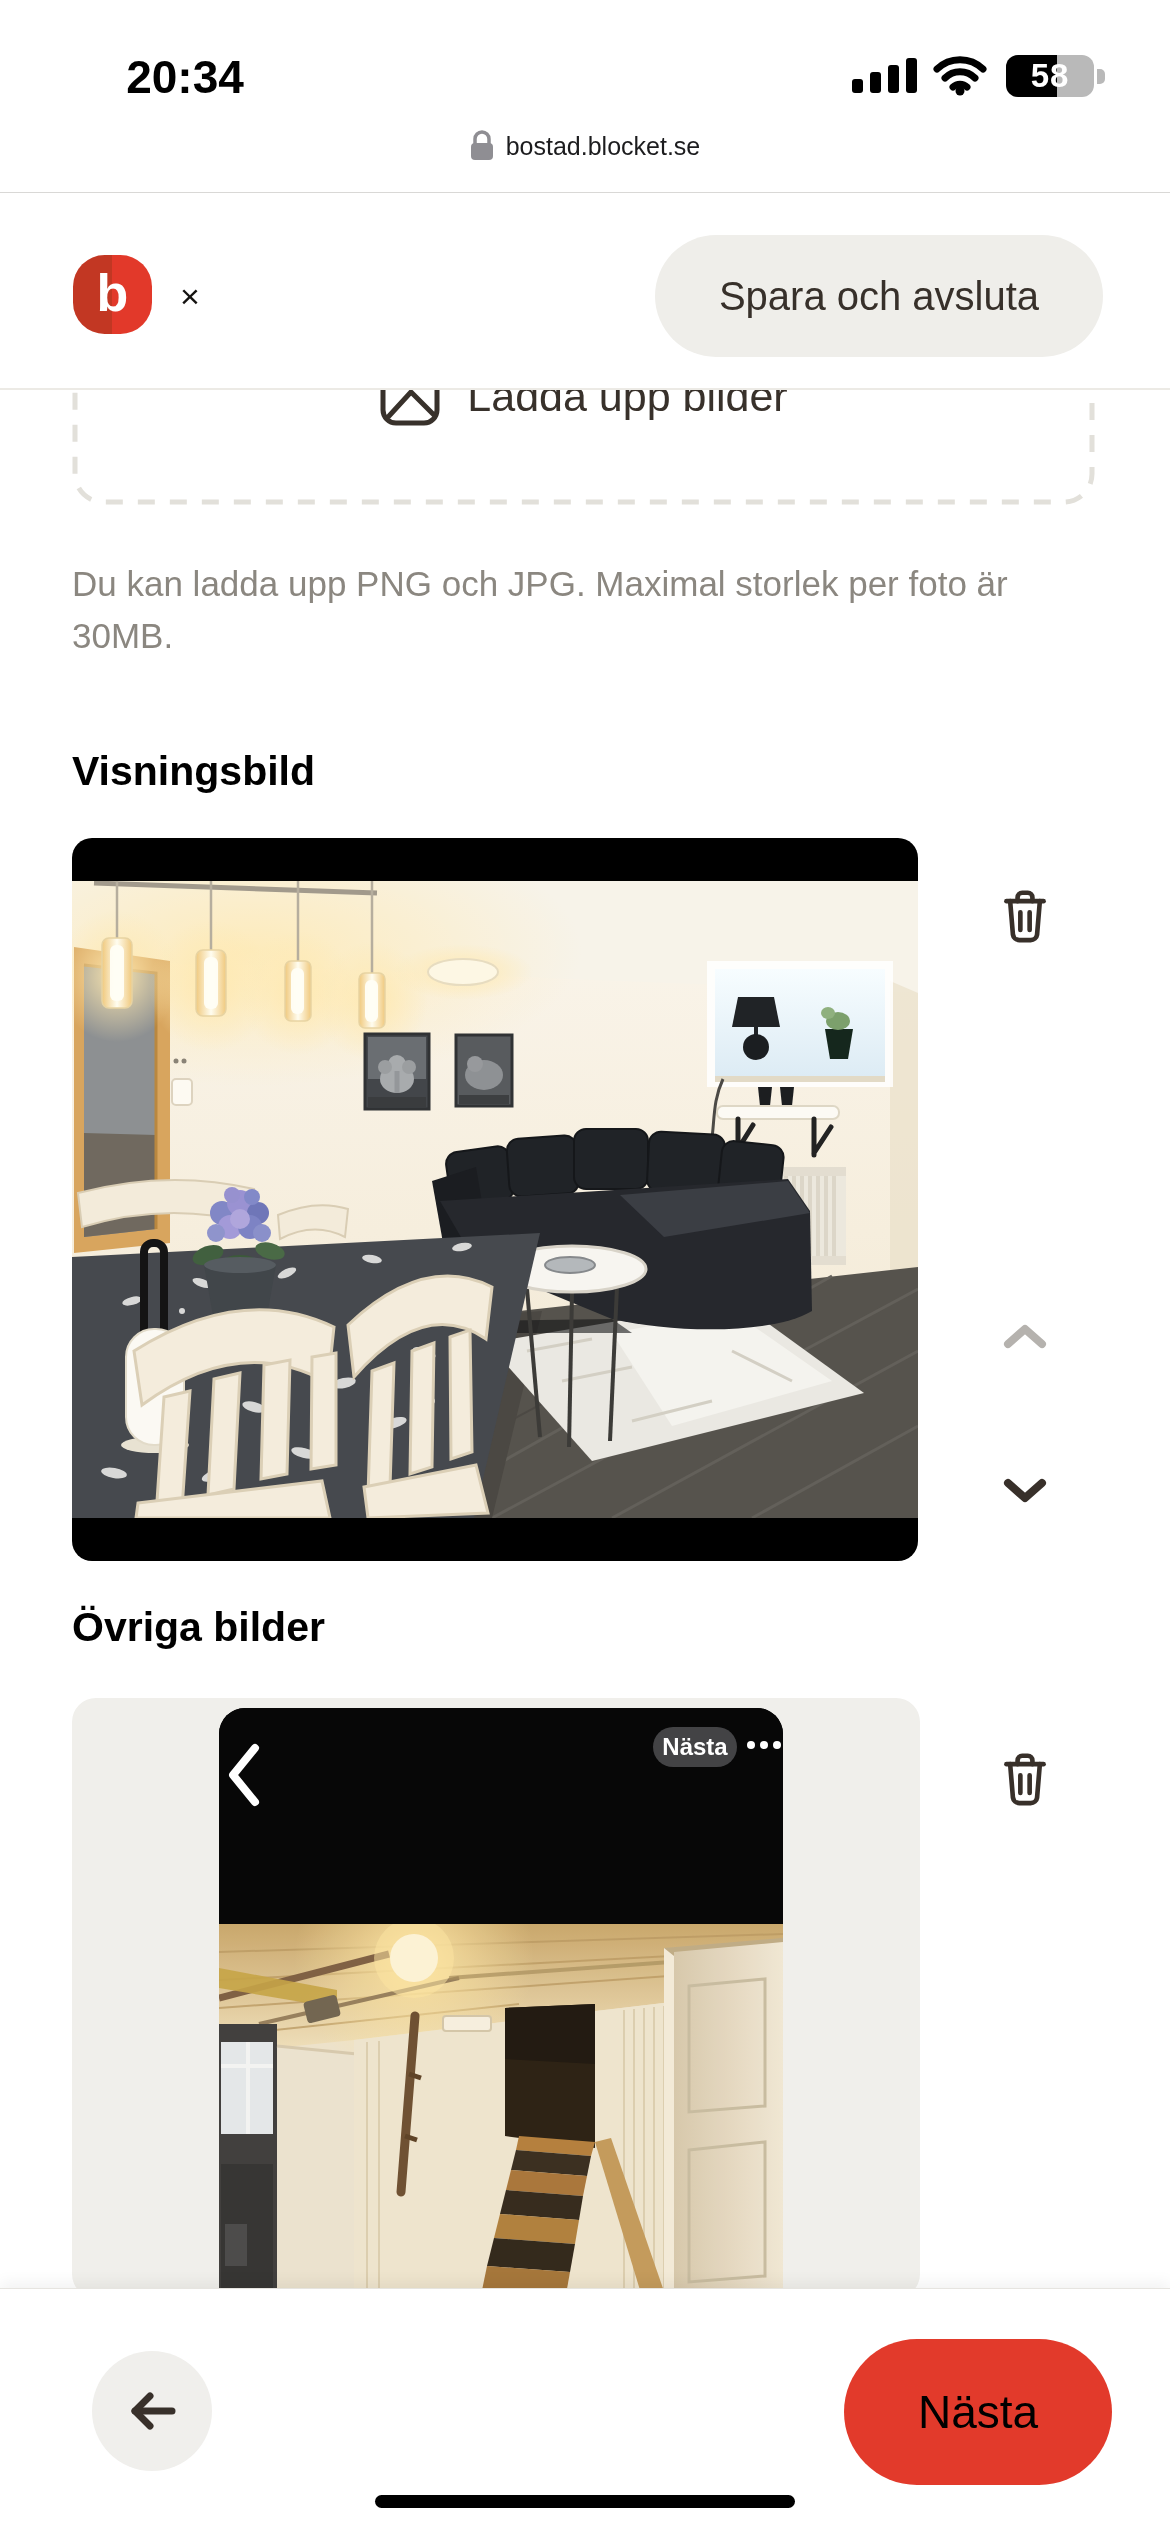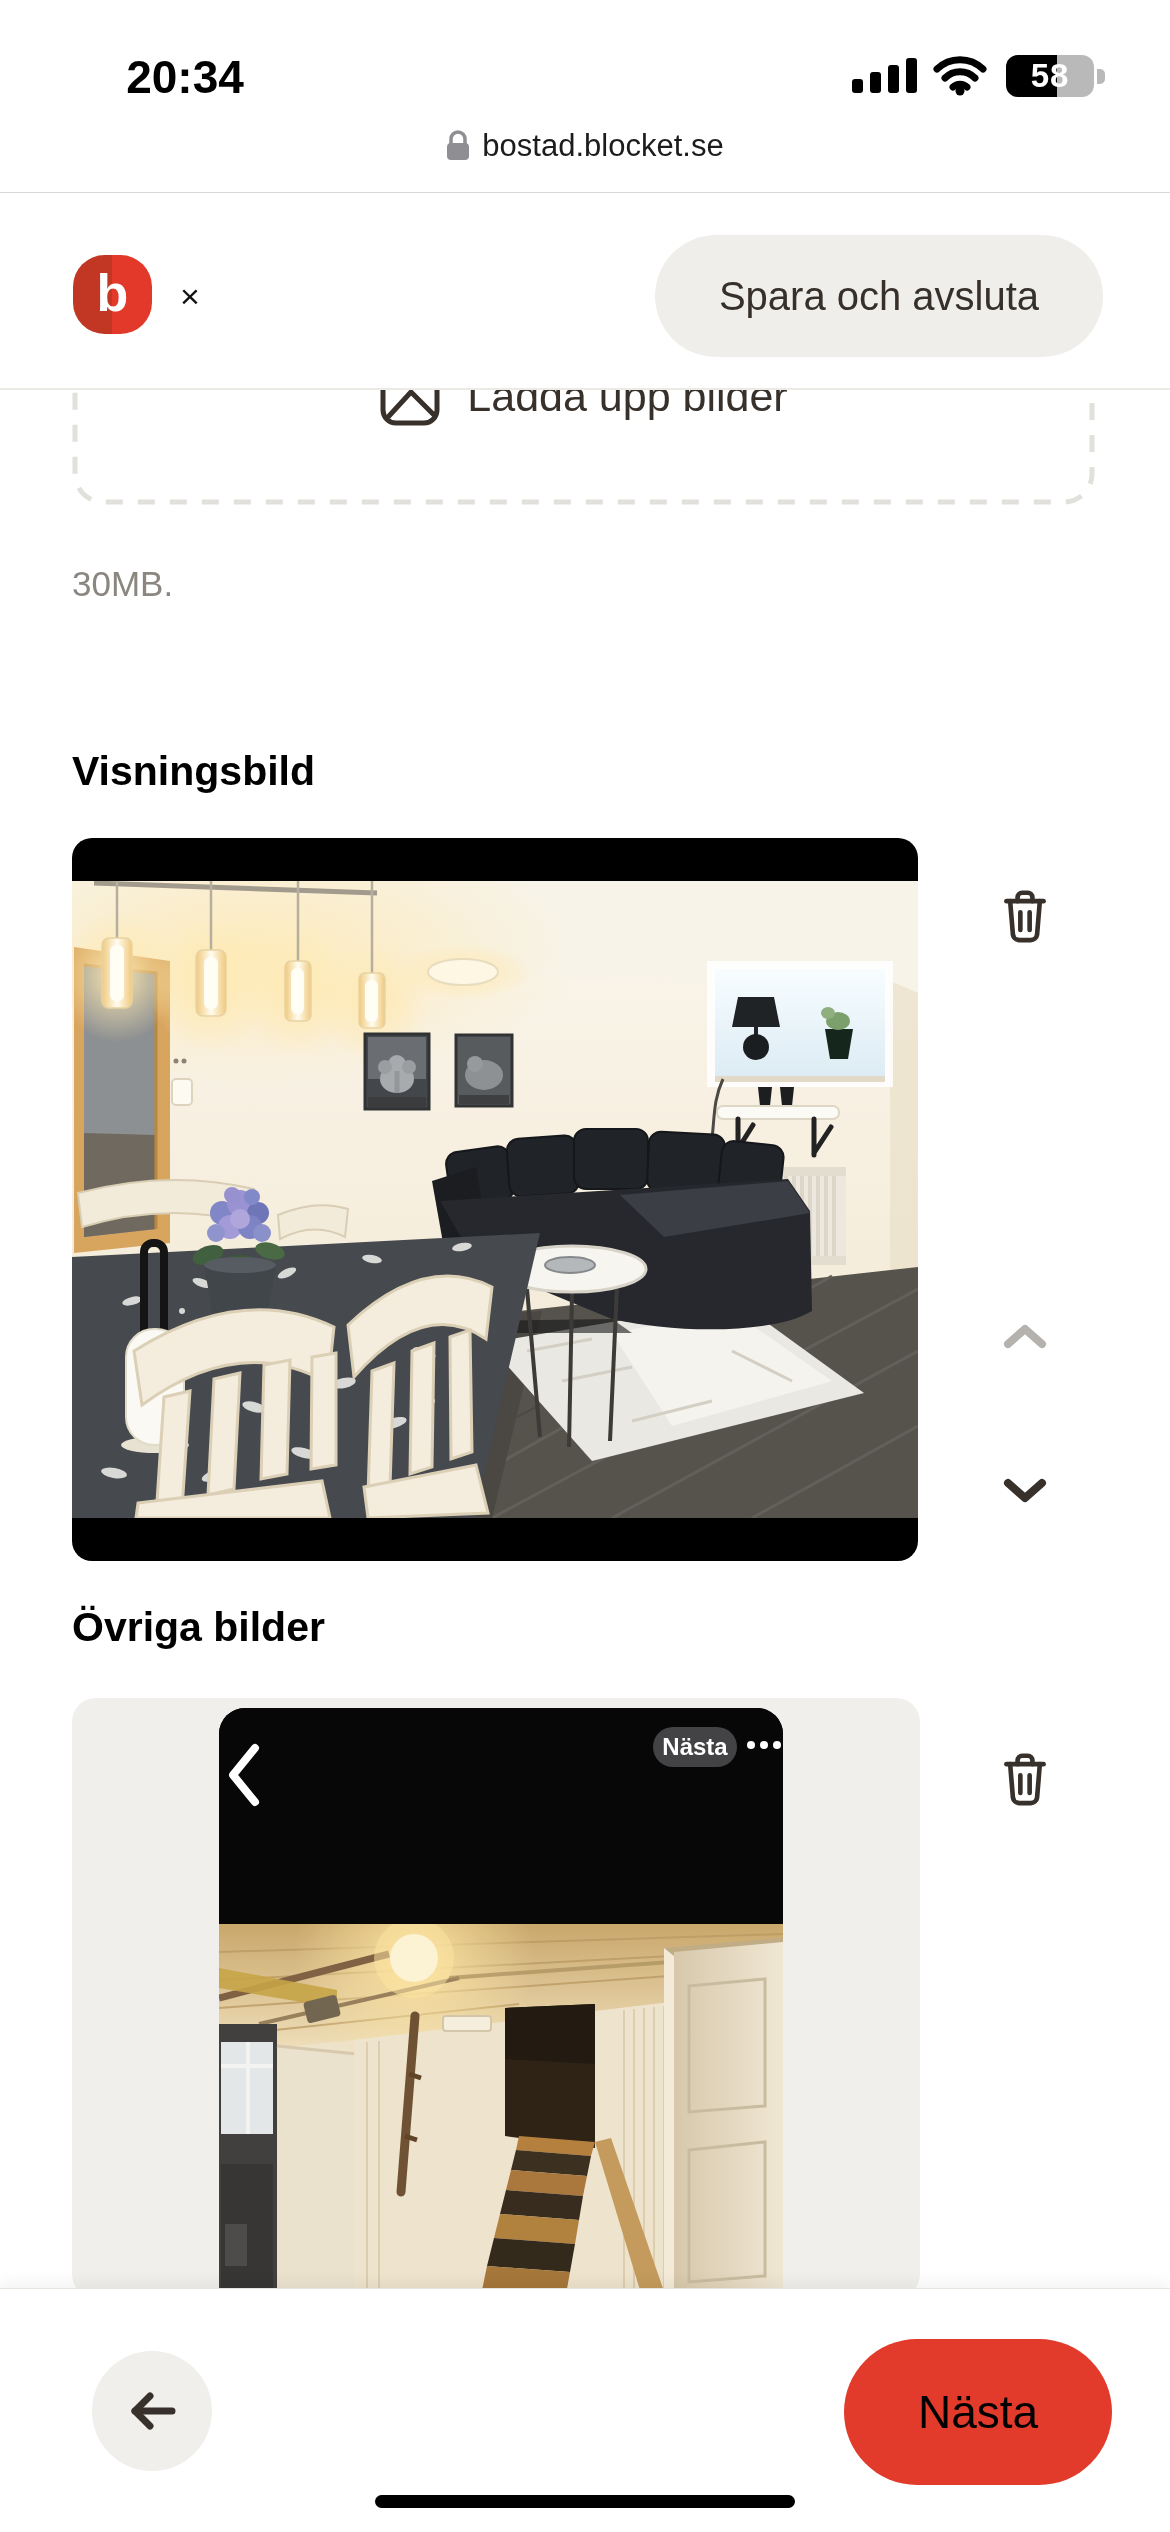--- a/index.html
+++ b/index.html
@@ -17,21 +17,21 @@
   .wifi{position:absolute;left:932px;top:54px;}
   .battery{position:absolute;left:1006px;top:55px;width:88px;height:42px;border-radius:12px;
            overflow:hidden;background:#b9b9b9;}
   .battery .fill{position:absolute;left:0;top:0;bottom:0;width:58%;background:#000;}
   .battery .pct{position:absolute;left:0;top:0;width:100%;height:100%;display:flex;align-items:center;
                 justify-content:center;color:#fff;font-weight:700;font-size:33px;letter-spacing:1px;}
   .battery-nub{position:absolute;left:1097px;top:69px;width:8px;height:15px;
                border-radius:0 5px 5px 0;background:#b9b9b9;}
   .urlbar{position:absolute;left:0;top:106px;width:1170px;height:80px;display:flex;
           align-items:center;justify-content:center;gap:12px;}
-  .url-text{font-size:31px;color:#1c1c1e;}
+  .url-text{font-size:25px;color:#1c1c1e;}
 
   
   .site-header{position:absolute;top:193px;left:0;width:1170px;height:195px;background:#fff;z-index:30;
                border-bottom:2px solid #eceae5;}
   .logo-group{position:absolute;left:73px;top:40px;width:480px;height:130px;}
   .blocket-badge{position:absolute;left:0;top:22px;width:79px;height:79px;border-radius:40%;
                  background:linear-gradient(90deg,#c23723 50%,#e2392a 50%);
                  display:flex;align-items:center;justify-content:center;
                  color:#fff;font-weight:700;font-size:52px;padding-bottom:4px;box-sizing:border-box;}
   .logo-x{position:absolute;left:97px;top:44px;width:40px;text-align:center;font-size:34px;color:#141210;}
@@ -135,20 +135,21 @@
   <div class="upload-label">
     <svg width="62" height="62" viewBox="0 0 62 62">
       <rect x="4" y="4" width="54" height="54" rx="13" fill="none" stroke="#38312b" stroke-width="5"></rect>
       <circle cx="21" cy="19" r="5.5" fill="#38312b"></circle>
       <path d="M10,51 L32,27 L54,49" fill="none" stroke="#38312b" stroke-width="5" stroke-linejoin="round" stroke-linecap="round"></path>
     </svg>
     <span>Ladda upp bilder</span>
   </div>
 
   <div class="hint">
+    <div>Du kan ladda upp PNG och JPG. Maximal storlek per foto är</div>
     <div>30MB.</div>
   </div>
 
   <div class="sec-title t-main">Visningsbild</div>
 
   <div class="main-photo">
     <svg width="846" height="637" viewBox="0 0 846 637">
       <defs>
         <linearGradient id="lrWall" x1="0" y1="0" x2="0" y2="1">
           <stop offset="0" stop-color="#faf5ec"></stop>

